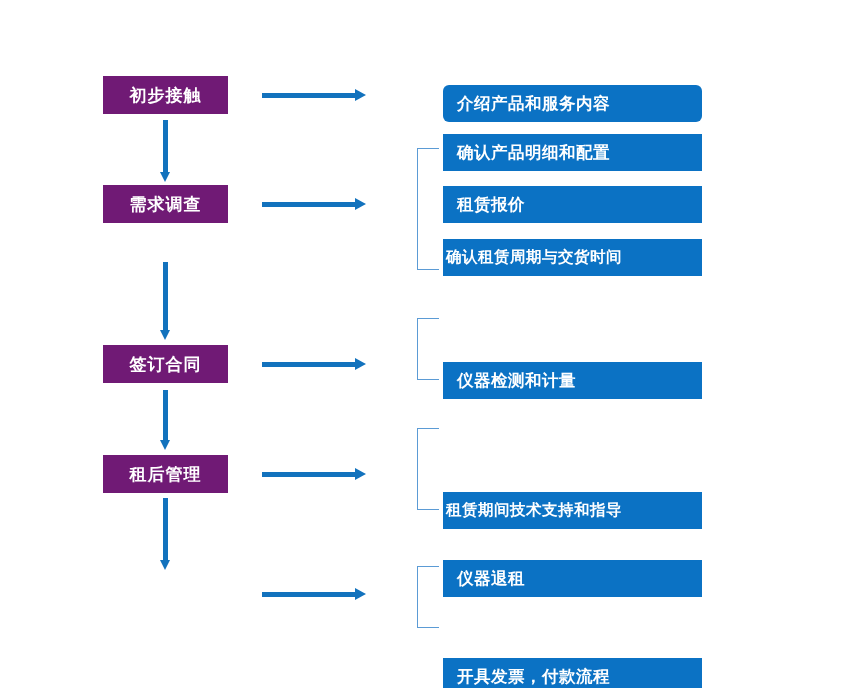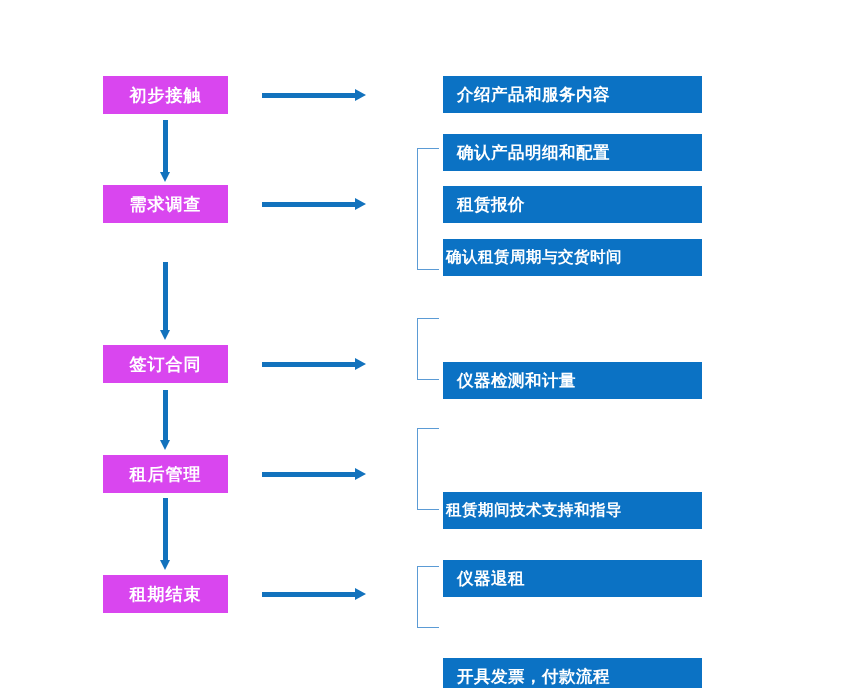--- a/index.html
+++ b/index.html
@@ -36,21 +36,21 @@
     letter-spacing: 1px;
     box-sizing: border-box;
   }
 
   
   .stage-box {
     position: absolute;
     left: 103px;
     width: 125px;
     height: 38px;
-    background: #d946ef;
+    background: #701a75;
     color: #ffffff;
     display: flex;
     align-items: center;
     justify-content: center;
     font-size: 17px;
     font-weight: bold;
     letter-spacing: 1px;
     box-sizing: border-box;
   }
 
@@ -139,21 +139,20 @@
 </head>
 <body>
 
 <div id="canvas">
 
 
   <div class="stage-box" style="top:76px;">初步接触</div>
   <div class="stage-box" style="top:185px;">需求调查</div>
   <div class="stage-box" style="top:345px;">签订合同</div>
   <div class="stage-box" style="top:455px;">租后管理</div>
-  <div class="stage-box" style="top:575px;">租期结束</div>
 
   <div class="v-arrow" style="top:120px; height:62px;">
     <div class="shaft" style="height:52px;"></div>
     <div class="head" style="top:52px;"></div>
   </div>
   <div class="v-arrow" style="top:262px; height:78px;">
     <div class="shaft" style="height:68px;"></div>
     <div class="head" style="top:68px;"></div>
   </div>
   <div class="v-arrow" style="top:390px; height:60px;">
@@ -184,21 +183,21 @@
   <div class="h-arrow" style="top:588px;">
     <div class="shaft"></div>
       <div class="head"></div>
   </div>
 
   <div class="bracket" style="top:148px; height:122px;"></div>
   <div class="bracket" style="top:318px; height:62px;"></div>
   <div class="bracket" style="top:428px; height:82px;"></div>
   <div class="bracket" style="top:566px; height:62px;"></div>
 
-  <div class="detail-box" style="top:76px;">介绍产品和服务内容</div>
+  <div class="detail-box" style="top:85px;border-radius:6px;">介绍产品和服务内容</div>
   <div class="detail-box" style="top:134px;">确认产品明细和配置</div>
   <div class="detail-box" style="top:186px;">租赁报价</div>
   <div class="detail-box tight" style="top:239px;">确认租赁周期与交货时间</div>
   <div class="detail-box" style="top:362px;">仪器检测和计量</div>
   <div class="detail-box tight" style="top:492px;">租赁期间技术支持和指导</div>
   <div class="detail-box" style="top:560px;">仪器退租</div>
   <div class="detail-box" style="top:610px;margin-top:48px;">开具发票，付款流程</div>
 
 </div>
 

